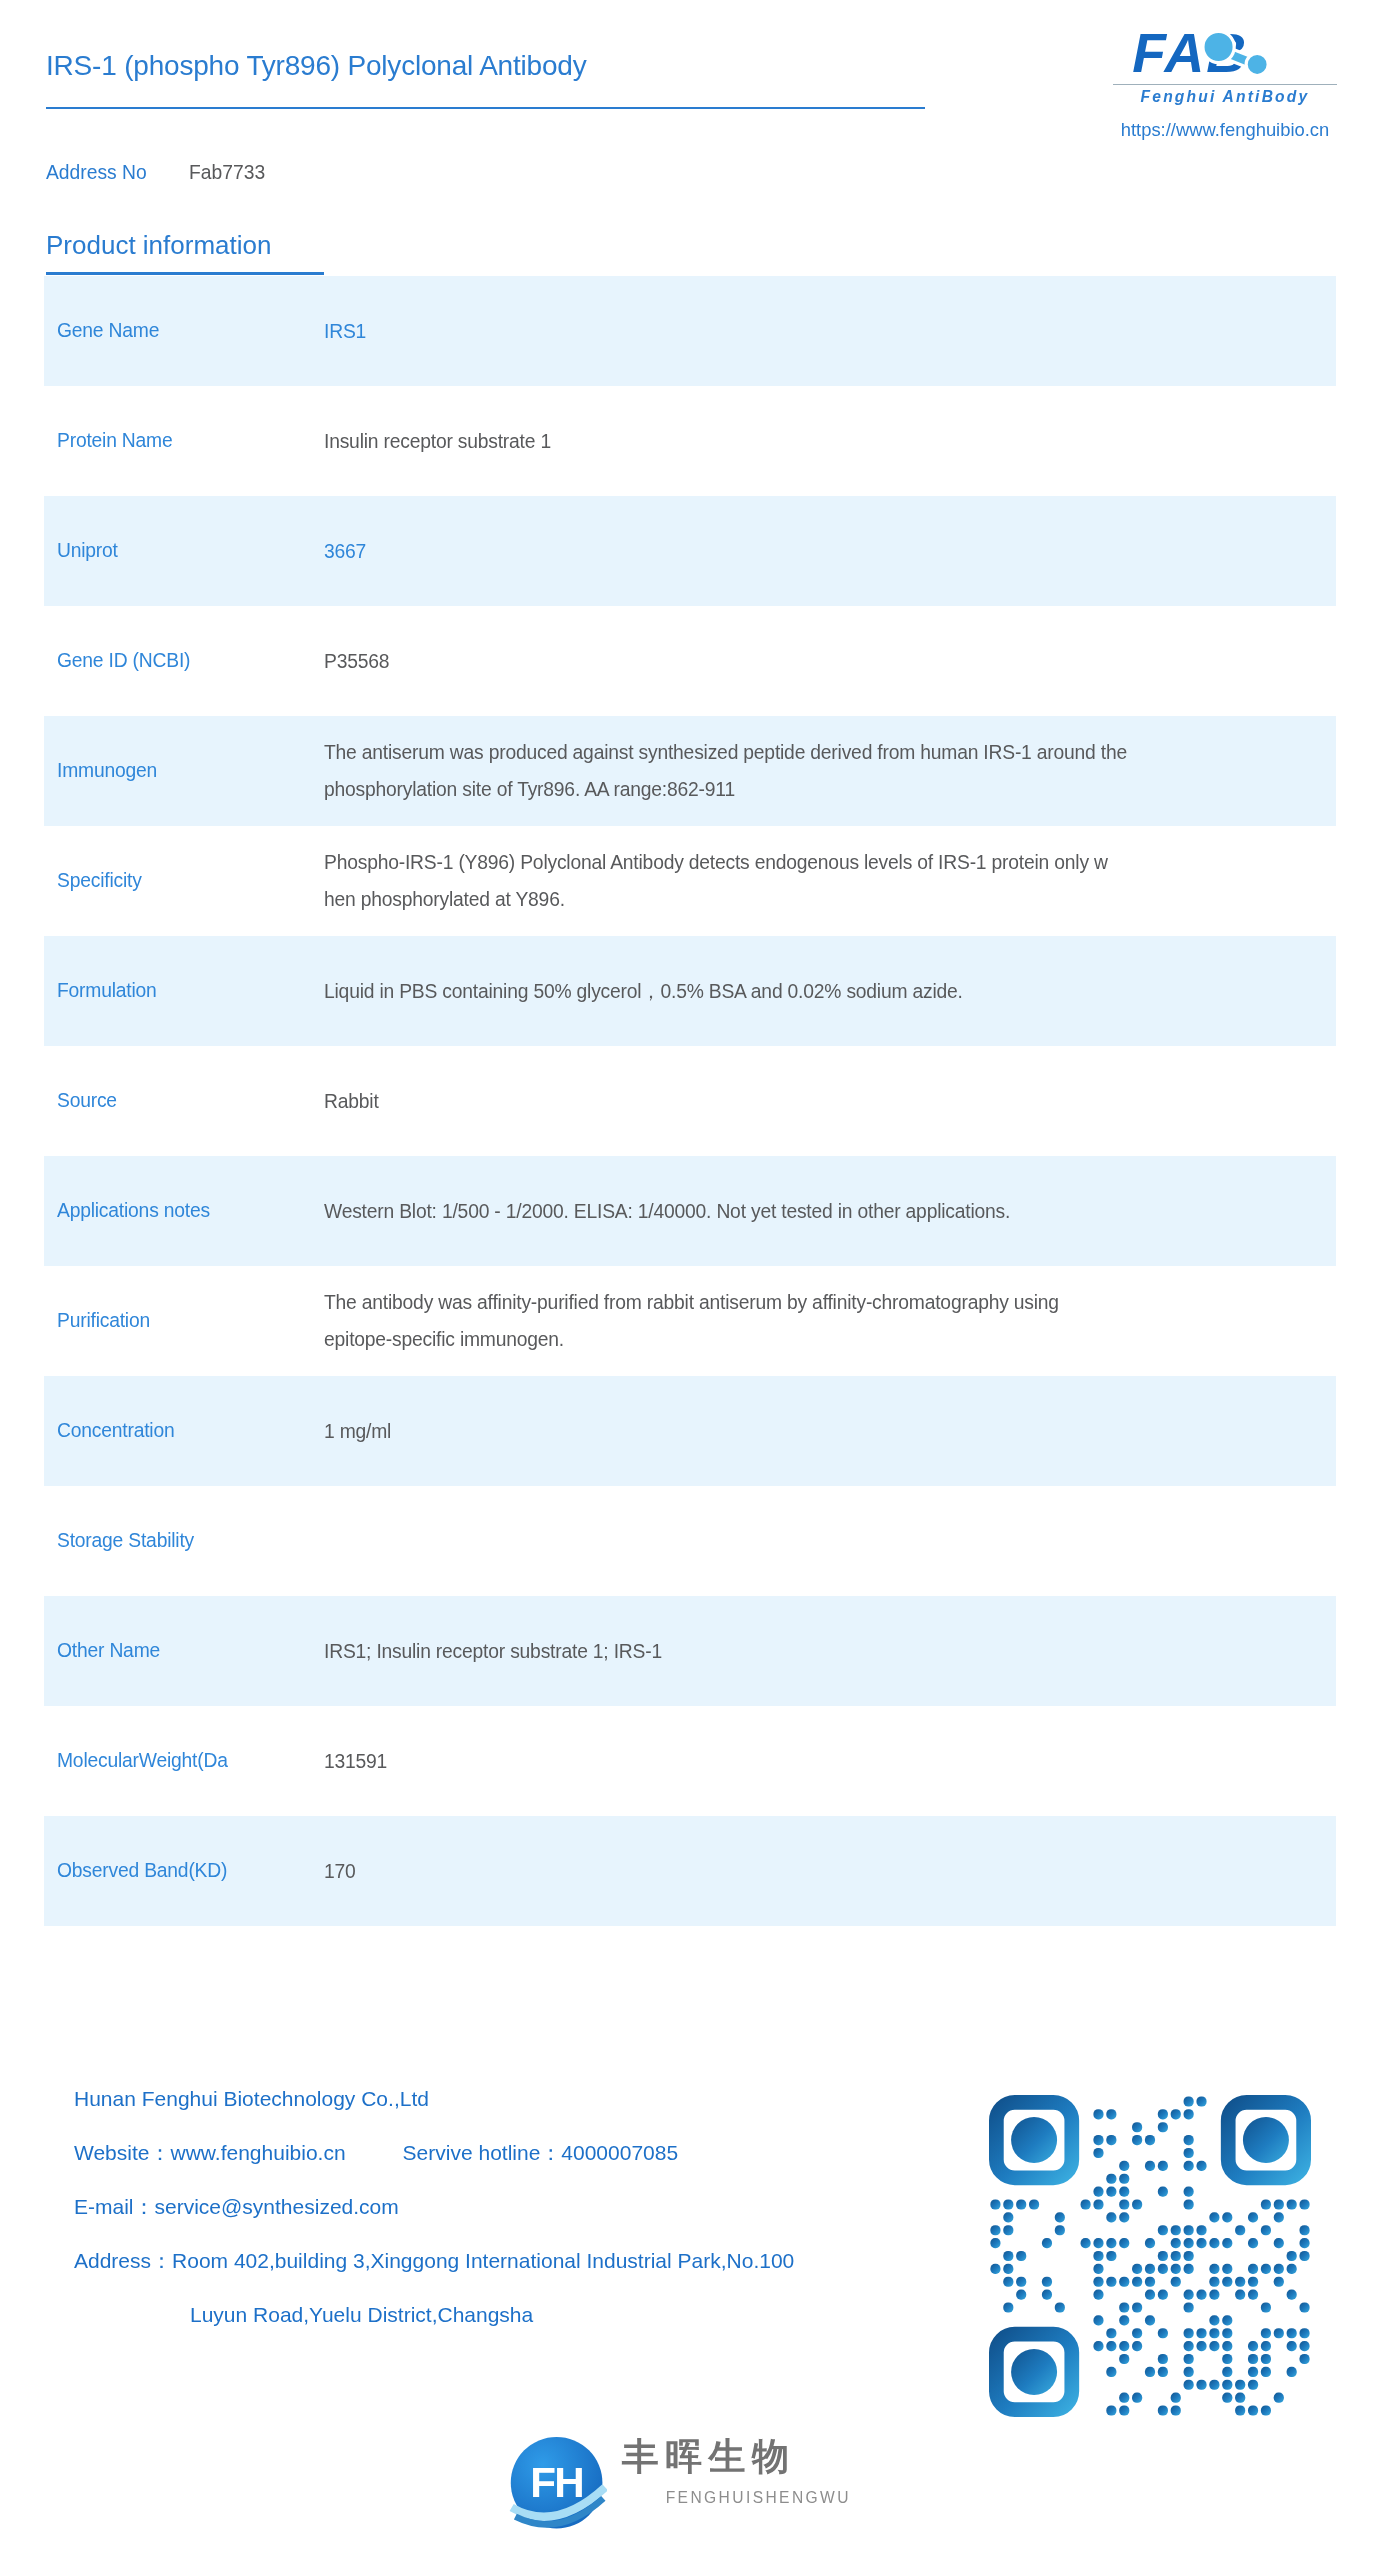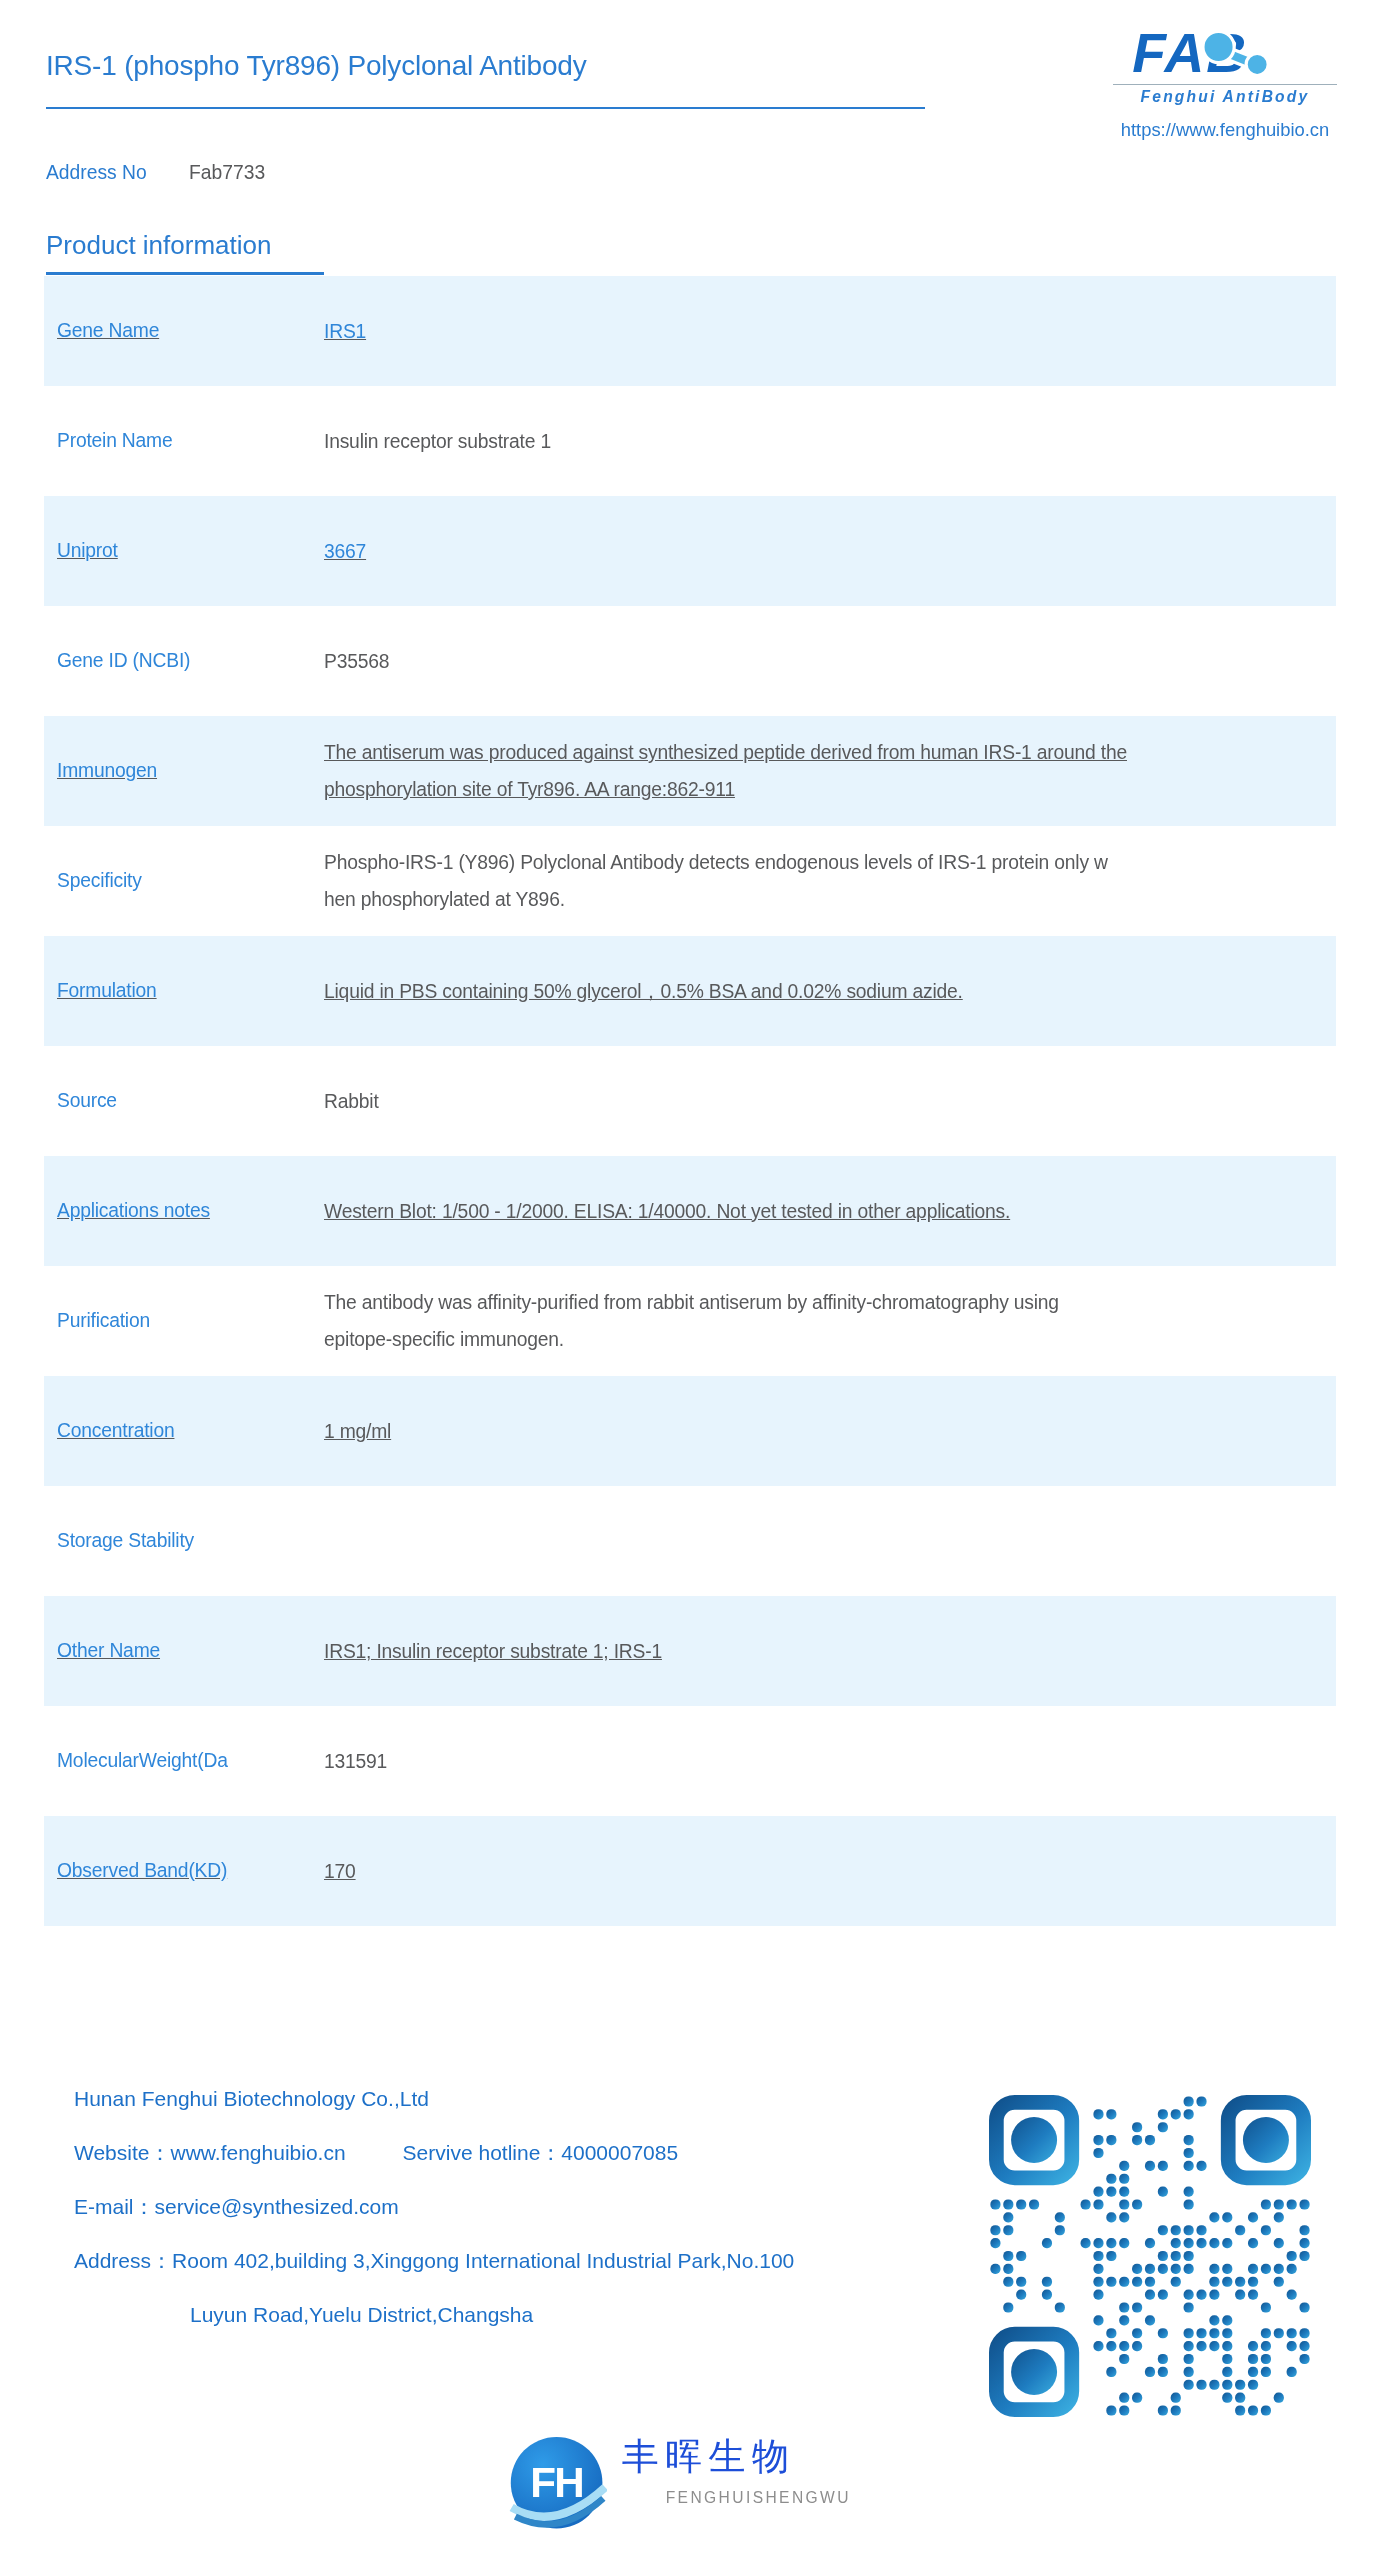--- a/index.html
+++ b/index.html
@@ -20,34 +20,34 @@
   .catalog-value{position:absolute;left:143px;top:0;color:var(--text-gray);white-space:nowrap;}
   
   .section-title{position:absolute;left:46px;top:230px;font-size:26px;color:var(--accent-blue);}
   .section-underline{position:absolute;left:46px;top:272px;width:278px;height:2.8px;background:var(--accent-blue);}
   
   .product-table{position:absolute;left:44px;top:276px;width:1292px;}
   .row{
     min-height:110px;display:grid;grid-template-columns:267px 1fr;align-items:center;
     padding:0 37px 0 13px;box-sizing:border-box;background:#ffffff;
   }
-  .row.alt{background:var(--row-bg);text-decoration:underline;}
+  .row.alt{background:var(--row-bg);}
   .row-label{font-size:19.3px;color:var(--label-blue);letter-spacing:-0.2px;}
   .row-value{font-size:19.3px;color:var(--text-gray);line-height:37px;white-space:pre-line;letter-spacing:-0.2px;}
   .row-value.accent{color:var(--label-blue);}
   
   .footer{position:absolute;left:74px;top:2072px;font-size:21px;color:var(--footer-blue);}
   .footer-line{line-height:54px;white-space:pre;}
   .hotline{margin-left:57px;}
   .address2{padding-left:116px;}
   .qr{position:absolute;left:989px;top:2095px;width:322px;height:322px;}
   
   .bottom-logo{position:absolute;left:508px;top:2432px;display:flex;}
   .bl-text{margin-left:14.7px;}
-  .bl-cn{font-size:37px;font-weight:normal;color:#1d4ed8;letter-spacing:6.4px;white-space:nowrap;}
+  .bl-cn{font-size:37px;font-weight:bold;color:#737373;letter-spacing:6.4px;white-space:nowrap;}
   .bl-en{font-size:15.6px;color:#8d8d8d;letter-spacing:2.4px;margin-top:7.4px;white-space:nowrap;margin-left:44px;}
 </style>
 </head>
 <body>
 
 <div class="page">
 
   <div class="title">IRS-1 (phospho Tyr896) Polyclonal Antibody</div>
   <div class="title-underline"></div>
 

